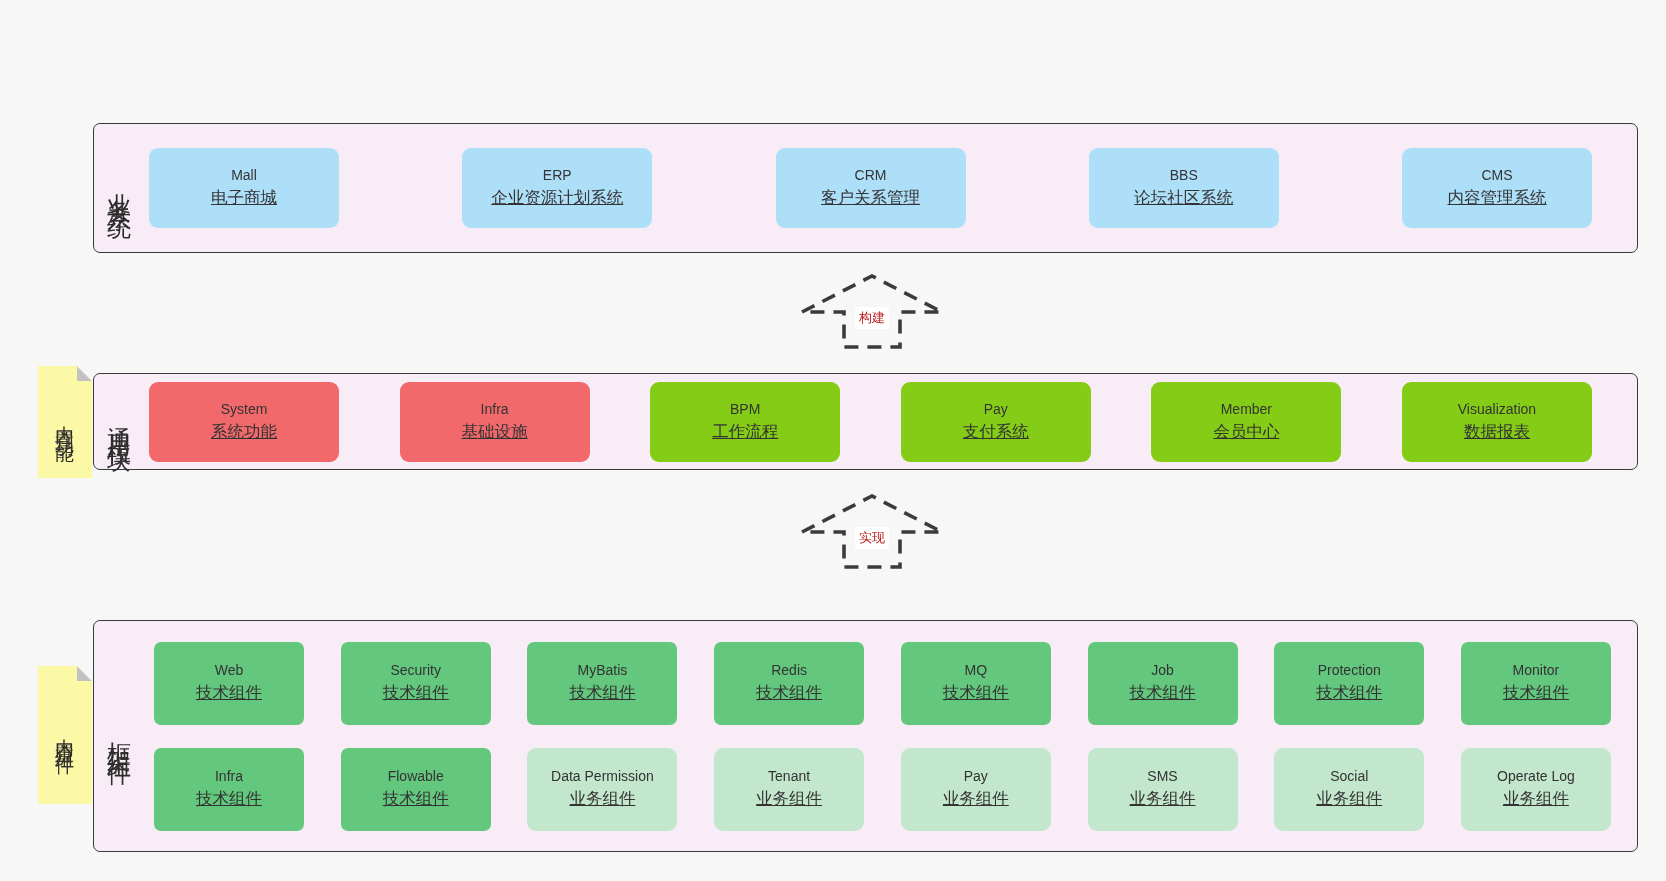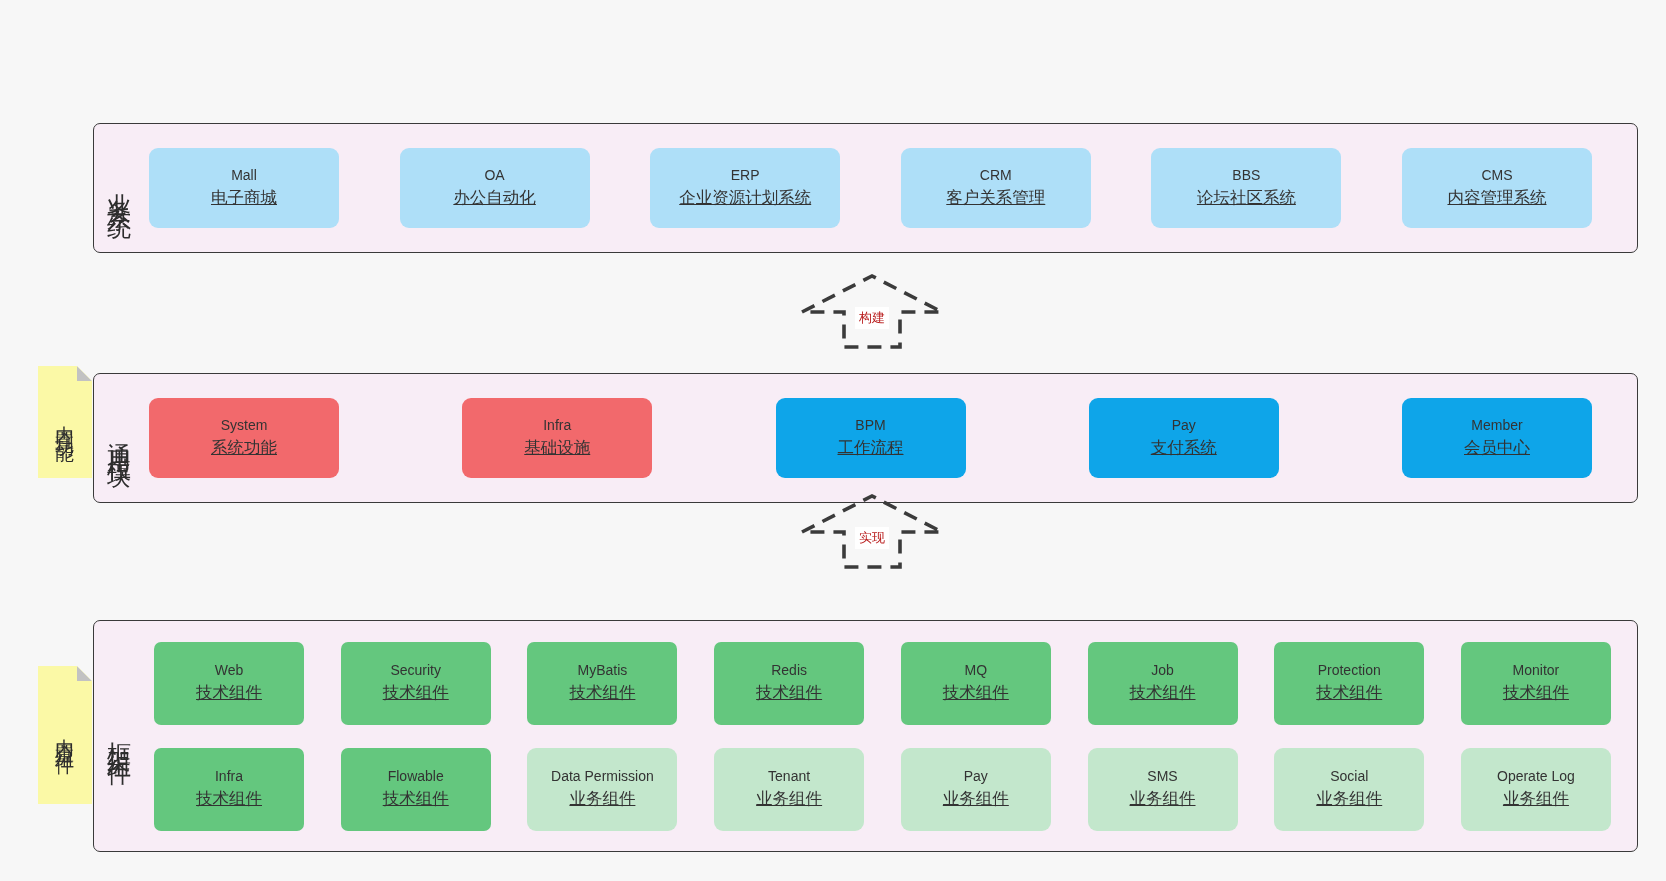--- a/index.html
+++ b/index.html
@@ -34,21 +34,21 @@
   .box{
     width:190px;height:80px;border-radius:9px;
     display:flex;flex-direction:column;justify-content:center;align-items:center;
     text-align:center;line-height:1.42;padding:2px 10px;box-sizing:border-box;
   }
   .band-bottom .box{width:150px;height:83px;}
   .box .t{font-size:14px;}
   .box .s{font-size:16.5px;text-decoration:underline;}
   .blue{background:#aedff8;}
   .red{background:#f2696c;}
-  .pink{background:#0ea5e9;}
+  .pink{background:#84cc16;}
   .green{background:#64c77e;border-radius:7px;}
   .lightgreen{background:#c3e7cc;}
   .note{
     position:absolute;left:38px;width:54px;background:#fbf9a6;z-index:2;
     clip-path:polygon(0 0, calc(100% - 15px) 0, 100% 15px, 100% 100%, 0 100%);
     display:flex;align-items:center;justify-content:center;
   }
   .note .fold{
     position:absolute;top:0;right:0;width:15px;height:15px;
     background:#c2c2c2;
@@ -67,24 +67,20 @@
 
 <div class="band" style="top:123px;height:130px;">
   <div class="vlabel band-title">业务系统</div>
   <div class="rows">
     <div class="box-row">
       <div class="box blue">
         <div class="t">Mall</div>
         <div class="s">电子商城</div>
       </div>
       <div class="box blue">
-        <div class="t">OA</div>
-        <div class="s">办公自动化</div>
-      </div>
-      <div class="box blue">
         <div class="t">ERP</div>
         <div class="s">企业资源计划系统</div>
       </div>
       <div class="box blue">
         <div class="t">CRM</div>
         <div class="s">客户关系管理</div>
       </div>
       <div class="box blue">
         <div class="t">BBS</div>
         <div class="s">论坛社区系统</div>
@@ -102,21 +98,21 @@
     <path d="M10 40 L80 4 L150 40 L108 40 L108 75 L52 75 L52 40 Z" fill="none" stroke="#3b3b3b" stroke-width="3.6" stroke-dasharray="14 9"></path>
   </svg>
   <div class="arrow-label">构建</div>
 </div>
 
 <div class="note" style="top:366px;height:112px;">
   <div class="fold"></div>
   <div class="vlabel note-text">内置功能</div>
 </div>
 
-<div class="band" style="top:373px;height:130px;">
+<div class="band" style="top:373px;height:97px;">
   <div class="vlabel band-title">通用模块</div>
   <div class="rows">
     <div class="box-row">
       <div class="box red">
         <div class="t">System</div>
         <div class="s">系统功能</div>
       </div>
       <div class="box red">
         <div class="t">Infra</div>
         <div class="s">基础设施</div>
@@ -125,20 +121,24 @@
         <div class="t">BPM</div>
         <div class="s">工作流程</div>
       </div>
       <div class="box pink">
         <div class="t">Pay</div>
         <div class="s">支付系统</div>
       </div>
       <div class="box pink">
         <div class="t">Member</div>
         <div class="s">会员中心</div>
+      </div>
+      <div class="box pink">
+        <div class="t">Visualization</div>
+        <div class="s">数据报表</div>
       </div>
     </div>
   </div>
 </div>
 
 <div class="arrow" style="left:792px;top:492px;">
   <svg width="160" height="78" viewBox="0 0 160 78">
     <path d="M10 40 L80 4 L150 40 L108 40 L108 75 L52 75 L52 40 Z" fill="none" stroke="#3b3b3b" stroke-width="3.6" stroke-dasharray="14 9"></path>
   </svg>
   <div class="arrow-label">实现</div>

